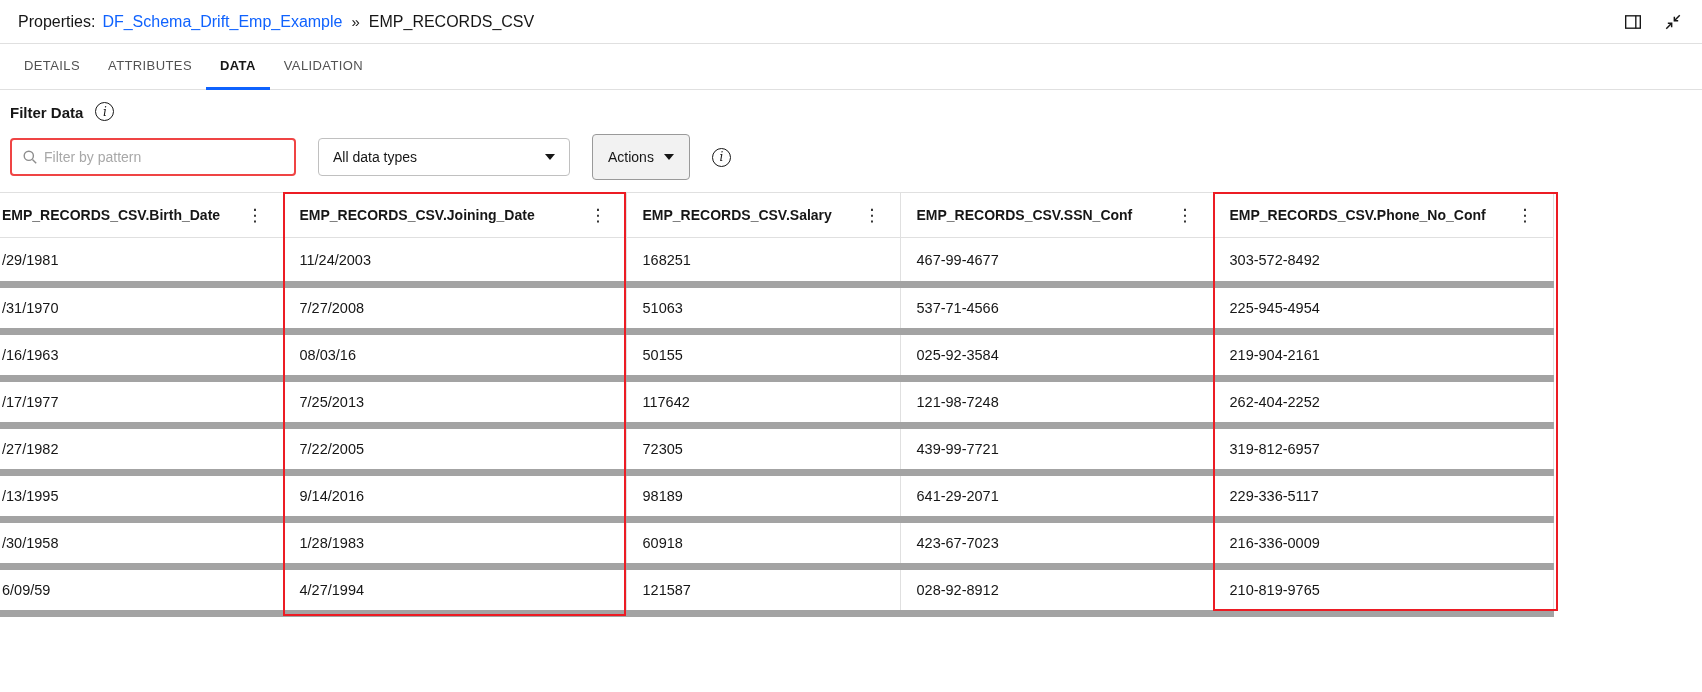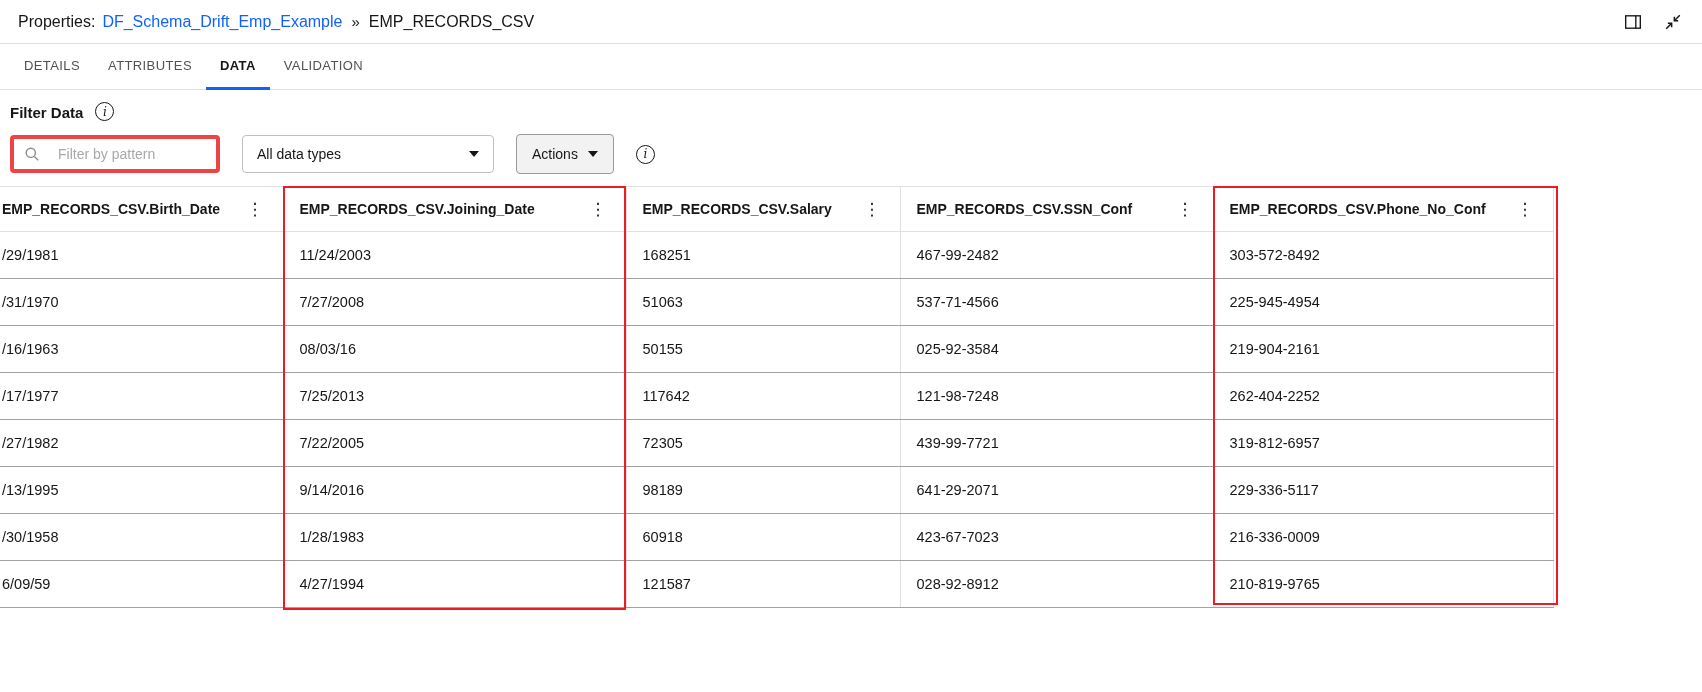--- a/index.html
+++ b/index.html
@@ -39,52 +39,52 @@
   .filter-label-row { display:flex; align-items:flex-end; gap:12px; margin-bottom:13px; }
   .filter-label { font-size:15px; font-weight:700; }
   .info-icon {
     width:19px; height:19px; border:1px solid #161616; border-radius:50%;
     display:inline-flex; align-items:center; justify-content:center;
     font-family:"DejaVu Serif", serif; font-style:italic; font-size:12px;
     color:#161616; cursor:pointer; flex:0 0 auto;
   }
   .controls { display:flex; align-items:center; gap:22px; margin-bottom:12px; }
   .search-box {
-    width:210px; height:38px; border:4px solid #ef4444; border-radius:4px;
-    display:flex; align-items:center; padding:0 10px; gap:16px; background:#fff;
+    width:286px; height:38px; border:2px solid #ef4444; border-radius:4px;
+    display:flex; align-items:center; padding:0 10px; gap:4px; background:#fff;
   }
   .search-box input {
     border:none; outline:none; flex:1; font-size:14px; min-width:0;
     font-family:"Liberation Sans", sans-serif; color:#161616; background:transparent;
   }
   .search-box input::placeholder { color:#a8a8a8; }
   .dropdown {
     width:252px; height:38px; border:1px solid #c0c0c0; border-radius:4px;
     display:flex; align-items:center; justify-content:space-between;
     padding:10px 14px; font-size:14px; cursor:pointer; background:#fff;
   }
   .caret {
     width:0; height:0; border-left:5px solid transparent; border-right:5px solid transparent;
     border-top:6px solid #161616; display:inline-block;
   }
   .actions-btn {
-    height:40px; border:1px solid #9a9a9a; border-radius:4px; background:#f2f2f2;
+    height:46px; border:1px solid #9a9a9a; border-radius:4px; background:#f2f2f2;
     display:flex; align-items:center; gap:10px; padding:0 15px; font-size:14px;
     font-family:"Liberation Sans", sans-serif; color:#161616; cursor:pointer;
   }
 
   
   .table-wrap { position:relative; margin-top:2px; }
   table { border-collapse:collapse; table-layout:fixed; width:1702px; font-size:14.5px; }
   th, td { text-align:left; padding:0 16px; overflow:hidden; white-space:nowrap; }
   thead th {
     height:45px; font-weight:700; font-size:14px;
     border-top:1px solid #e0e0e0; border-bottom:1px solid #e0e0e0;
   }
-  tbody td { height:47px; border-bottom:1px solid #a3a3a3; font-weight:400; }
+  tbody td { height:47px; border-bottom:7px solid #a3a3a3; font-weight:400; }
   th.c, td.c { border-right:1px solid #e0e0e0; }
   th.first, td.first { padding-left:2px; }
   th.filler, td.filler { border:none; }
   .th-inner { display:flex; align-items:flex-start; justify-content:space-between; gap:6px; }
   .kebab {
     font-size:17px; color:#161616; cursor:pointer; padding:0 3px; line-height:1;
     font-weight:400; flex:0 0 auto;
   }
 
   
@@ -197,21 +197,21 @@
             </div>
           </th>
           <th class="filler"></th>
         </tr>
       </thead>
       <tbody>
         <tr>
           <td class="c first">/29/1981</td>
           <td class="c">11/24/2003</td>
           <td class="c">168251</td>
-          <td class="c">467-99-2482</td>
+          <td class="c">467-99-4677</td>
           <td class="c">303-572-8492</td>
           <td class="filler"></td>
         </tr>
         <tr>
           <td class="c first">/31/1970</td>
           <td class="c">7/27/2008</td>
           <td class="c">51063</td>
           <td class="c">537-71-4566</td>
           <td class="c">225-945-4954</td>
           <td class="filler"></td>

